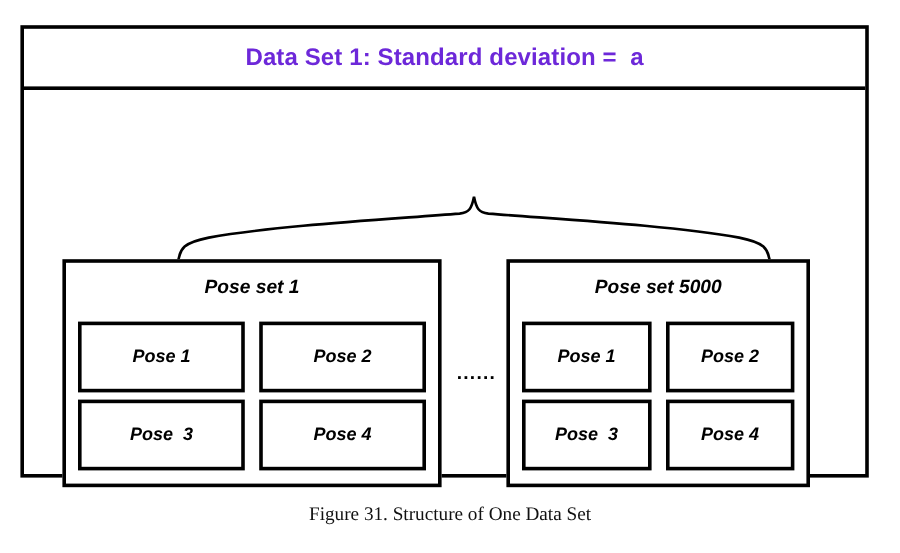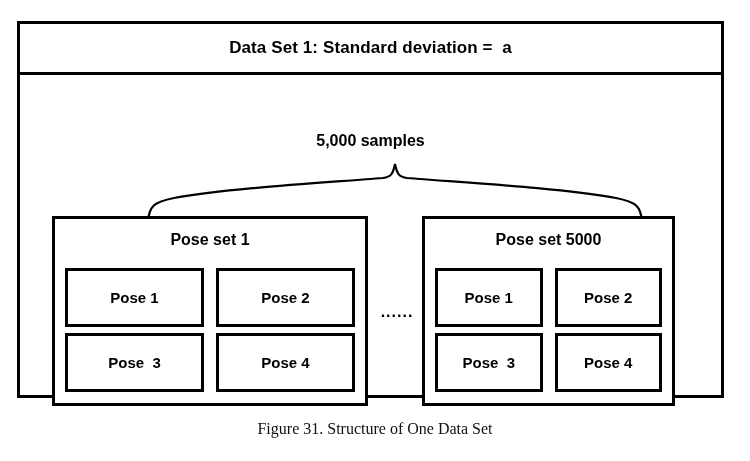--- a/index.html
+++ b/index.html
@@ -41,23 +41,23 @@
     right: 0;
     height: 51px;
     box-sizing: border-box;
     border-bottom: 3px solid #000000;
     display: flex;
     align-items: center;
     justify-content: center;
   }
 
   .dataset-title {
-    font-size: 17px;
-    font-weight: bold;
-    color: #000000;
+    font-size: 20px;
+    font-weight: bold;
+    color: #6d28d9;
     letter-spacing: 0.1px;
     white-space: pre;
   }
 
   
   .samples-label {
     position: absolute;
     left: 0;
     right: 0;
     top: 108px;
@@ -85,20 +85,21 @@
 
   
   .poseset {
     position: absolute;
     top: 192px;
     width: 316px;
     height: 190px;
     box-sizing: border-box;
     border: 3px solid #000000;
     background: #ffffff;
+    font-style: italic;
   }
   .poseset-left  { left: 32px;  }
   .poseset-right { left: 402px; width: 253px; }
 
   .poseset-title {
     position: absolute;
     left: 0; right: 0;
     top: 12px;
     text-align: center;
     font-size: 16px;
@@ -165,21 +166,20 @@
 <body>
 
 <div id="figure-root">
 
   <div class="dataset-frame">
 
     <div class="dataset-title-bar">
       <span class="dataset-title">Data Set 1: Standard deviation =  a</span>
     </div>
 
-    <div class="samples-label">5,000 samples</div>
 
     <div class="brace-wrap">
       <svg viewBox="0 0 510 62" preserveAspectRatio="none" aria-hidden="true">
         <path d="M 8 60
                  C 9 44, 14 40, 34 36
                  C 90 26, 180 21, 243 16
                  C 251 15, 253 12, 255 2
                  C 257 12, 259 15, 267 16
                  C 330 21, 420 26, 476 36
                  C 496 40, 501 44, 502 60" fill="none" stroke="#000000" stroke-width="2.2" stroke-linecap="round"></path>

